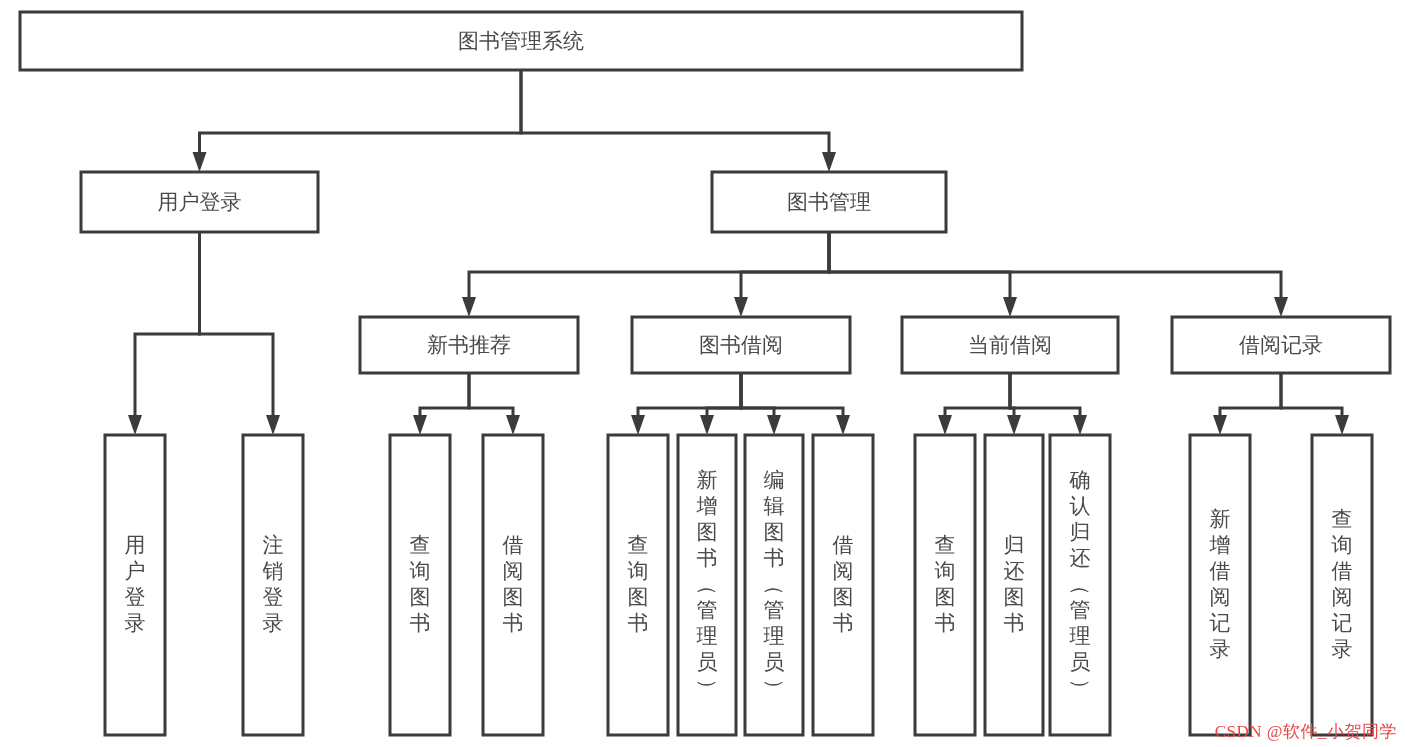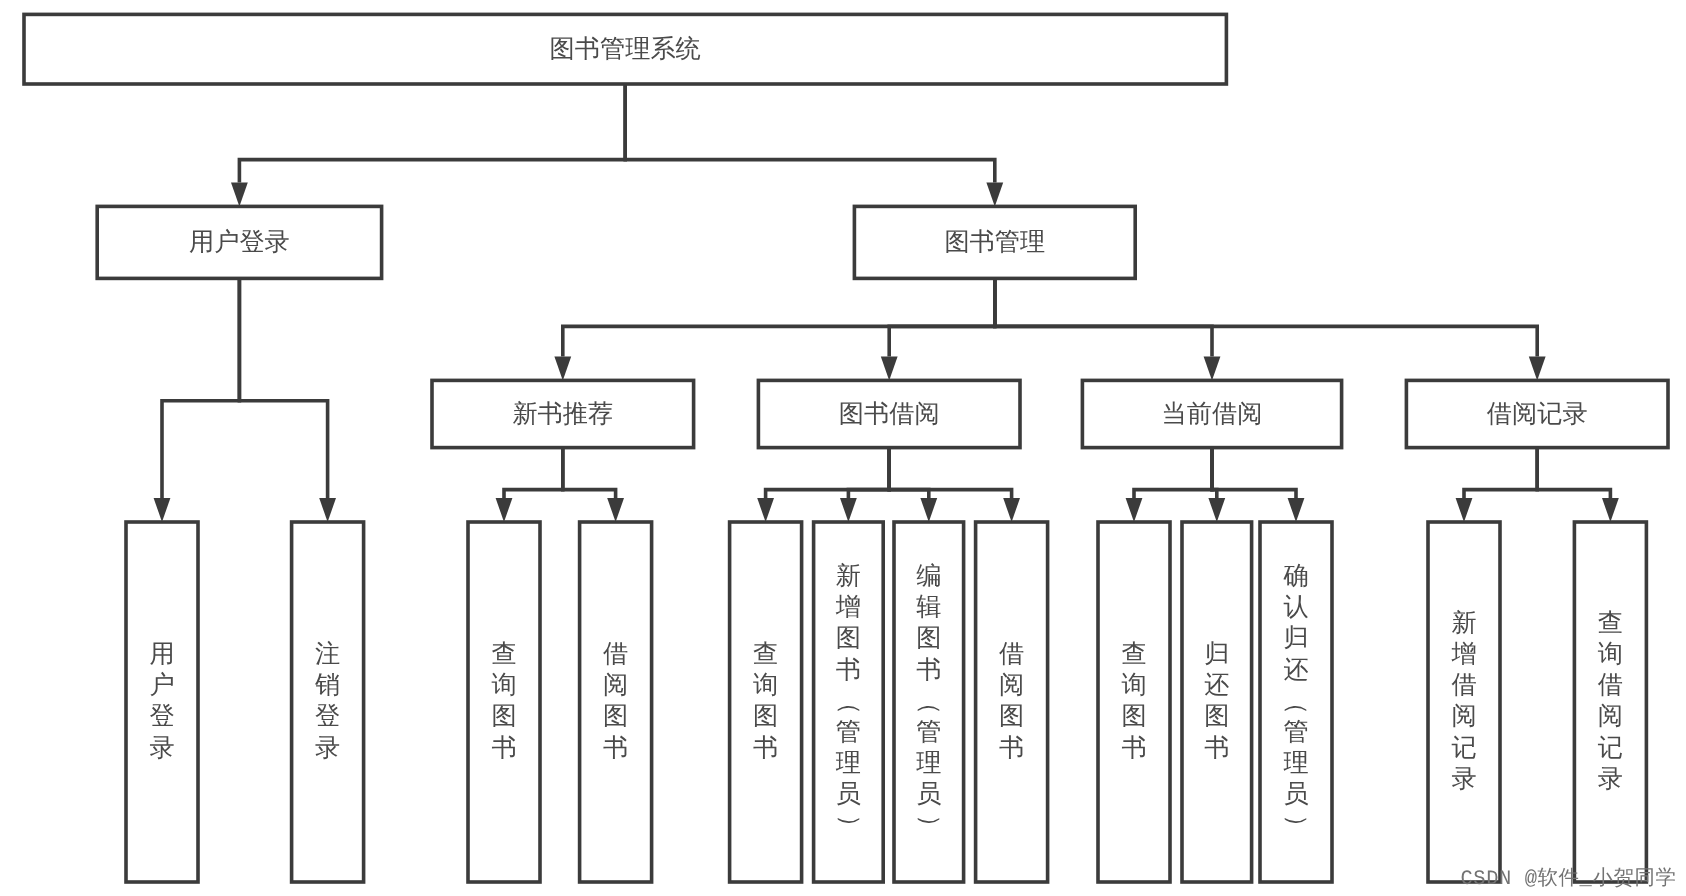--- a/index.html
+++ b/index.html
@@ -42,23 +42,23 @@
     font-size:21px;
     fill:#4a4a4a;
     text-anchor:middle;
     dominant-baseline:middle;
     white-space:pre;
   }
   .watermark{
     position:absolute;
     right:8px;
     bottom:4px;
-    font-family:Liberation Mono, monospace;
+    font-family:Liberation Serif, serif;
     font-size:17px;
-    color:#737373;
+    color:#ef4444;
     letter-spacing:0.5px;
     user-select:none;
     white-space:nowrap;
   }
 </style>
 </head>
 <body>
 
 <div id="diagram-root">
 

